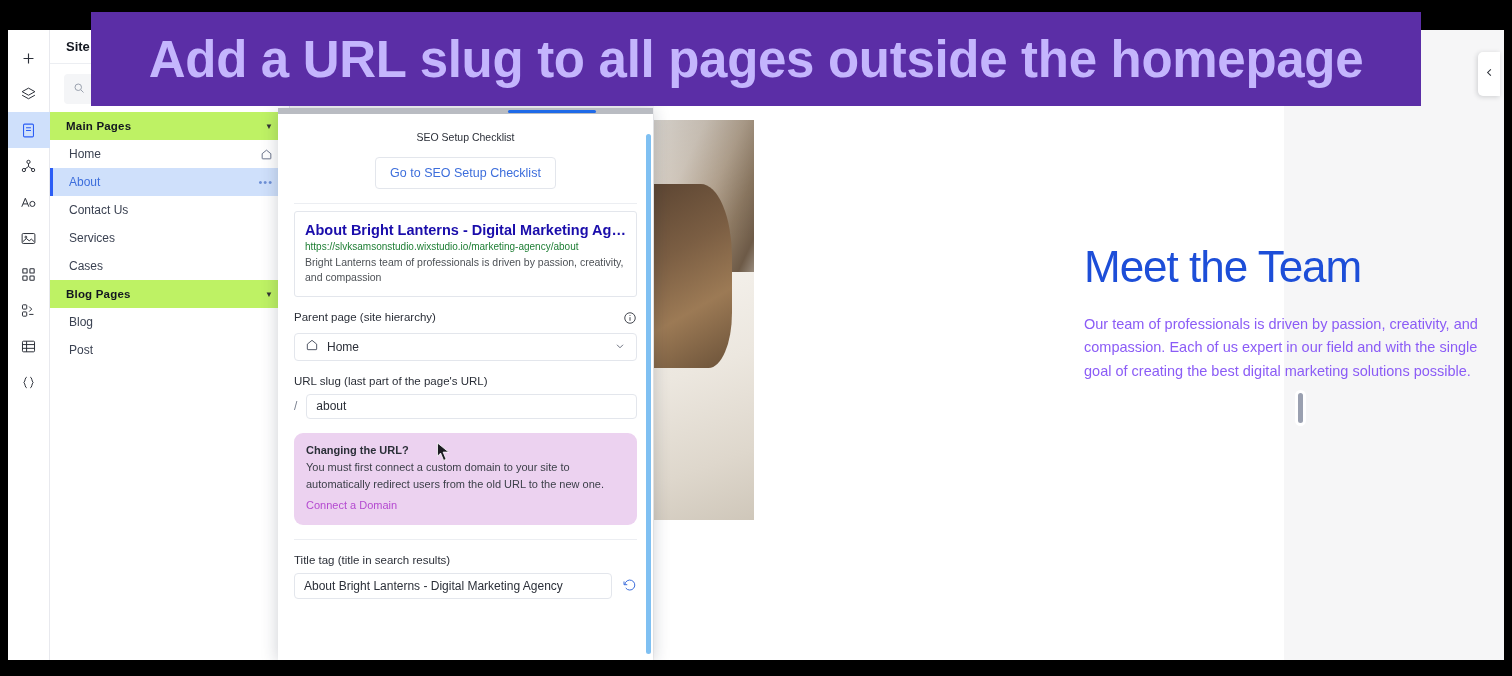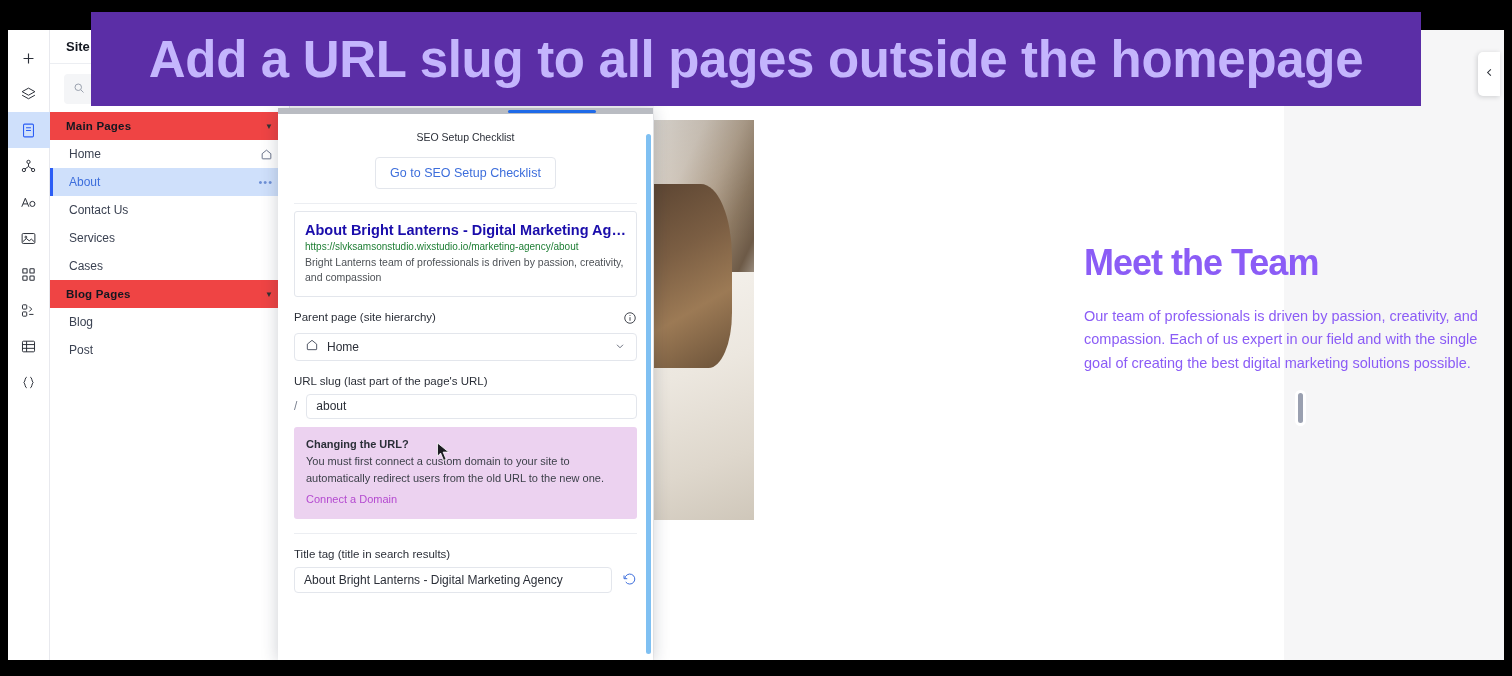--- a/index.html
+++ b/index.html
@@ -48,21 +48,21 @@
   .pages-search {
     height: 30px; background: #f4f5f7; border-radius: 4px;
     display: flex; align-items: center; gap: 7px; padding: 0 9px;
   }
   .pages-search input {
     border: 0; background: transparent; outline: none;
     font-size: 12px; color: #616977; width: 100%;
     font-family: "Liberation Sans", sans-serif;
   }
   .group-head {
-    height: 28px; background: #ef4444; display: flex; align-items: center;
+    height: 28px; background: #bef264; display: flex; align-items: center;
     justify-content: space-between; padding: 0 16px;
     font-size: 11.5px; font-weight: bold; color: #131720;
     letter-spacing: .2px; cursor: pointer;
   }
   .caret { font-size: 8px; color: #333; }
   .page-row {
     height: 28px; display: flex; align-items: center; justify-content: space-between;
     padding: 0 16px; font-size: 12px; color: #3b4252; cursor: pointer;
     border-left: 3px solid transparent;
   }
@@ -125,21 +125,21 @@
   }
   .select-box .chev { margin-left: auto; color: #5b6170; font-size: 11px; }
   .slug-row { display: flex; align-items: center; gap: 9px; margin-top: 7px; }
   .slug-slash { font-size: 12px; color: #7a8190; }
   .slug-input {
     flex: 1; height: 25px; border: 1px solid #e3e6ec; border-radius: 4px;
     padding: 0 9px; font-size: 12px; color: #2b2f38; outline: none;
     font-family: "Liberation Sans", sans-serif; background: #fff;
   }
   .notice {
-    margin-top: 8px; background: #ecd2f0; border-radius: 3px;
+    margin-top: 14px; background: #ecd2f0; border-radius: 9px;
     padding: 11px 12px 12px 12px;
   }
   .notice-title { font-size: 11px; font-weight: bold; color: #2b2f38; }
   .notice-body { font-size: 11px; color: #3b3f48; line-height: 1.55; margin-top: 3px; }
   .notice-link {
     font-size: 11px; color: #b44ad0; margin-top: 6px; display: inline-block;
     cursor: pointer; text-decoration: none;
   }
   .title-row { display: flex; align-items: center; gap: 10px; margin-top: 7px; }
   .title-input {
@@ -188,21 +188,21 @@
     background: linear-gradient(160deg, #f5f2ed 0%, #ece7df 40%, #ded7cc 75%, #cfc7ba 100%);
   }
   .hero-photo::before {
     content: ""; position: absolute; left: 0; top: 16%; width: 78%; height: 46%;
     border-radius: 0 40% 30% 0;
     background: linear-gradient(150deg, #5d4633 0%, #7b5e43 35%, #9c7a55 65%, #6b5239 100%);
     z-index: 1;
   }
   .team-block { position: absolute; left: 430px; top: 215px; width: 420px; }
   .team-title {
-    font-size: 36px; font-weight: bold; color: #8b5cf6;
+    font-size: 44px; font-weight: normal; color: #1d4ed8;
     letter-spacing: -1px; line-height: 1;
   }
   .team-text {
     font-size: 14.5px; color: #8b5cf6; line-height: 1.62; margin-top: 24px;
   }
   .canvas-handle {
     position: absolute; left: 1008px; top: 363px; width: 5px; height: 30px;
     background: #9aa0b0; border-radius: 3px; cursor: col-resize;
     box-shadow: 0 0 0 3px #ffffff;
   }

